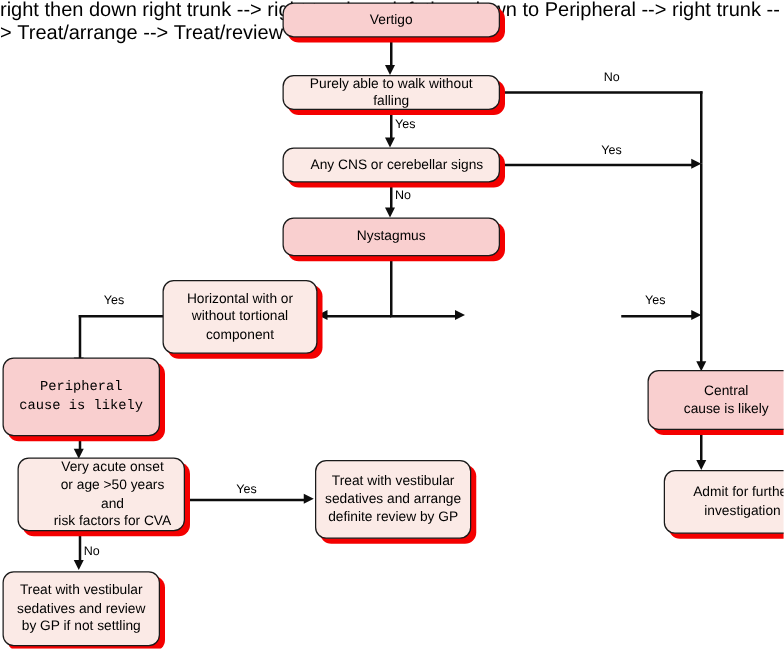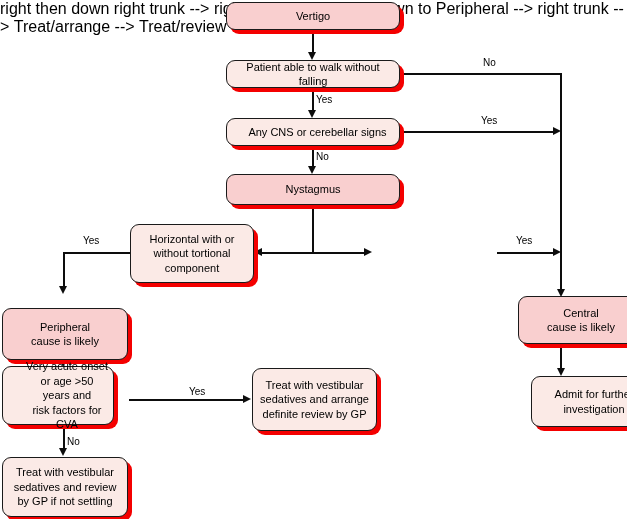--- a/index.html
+++ b/index.html
@@ -140,49 +140,49 @@
   <div class="elabel" style="left:516px;top:234px;">Yes</div>
   <div class="elabel" style="left:189px;top:385px;">Yes</div>
   <div class="elabel" style="left:67px;top:435px;">No</div>
 
   
   <div class="node deep" style="left:226px;top:2px;width:174px;height:28px;">
     <span class="txt">Vertigo</span>
   </div>
 
   <div class="node" style="left:226px;top:60px;width:174px;height:28px;">
-    <span class="txt">Patient able to walk without falling</span>
+    <span class="txt">Purely able to walk without falling</span>
   </div>
 
   <div class="node" style="left:226px;top:118px;width:174px;height:28px;padding-left:14px;">
     <span class="txt">Any CNS or cerebellar signs</span>
   </div>
 
   <div class="node deep" style="left:226px;top:174px;width:174px;height:31px;">
     <span class="txt">Nystagmus</span>
   </div>
 
   <div class="node" style="left:130px;top:224px;width:124px;height:59px;">
     <span class="txt">Horizontal with or
 without tortional
 component</span>
   </div>
 
 
-  <div class="node deep" style="left:2px;top:308px;width:126px;height:52px;">
+  <div class="node deep" style="left:2px;top:286px;width:126px;height:63px;font-family:Liberation Mono, monospace;">
     <span class="txt">Peripheral
 cause is likely</span>
   </div>
 
   <div class="node deep" style="left:518px;top:296px;width:126px;height:48px;">
     <span class="txt">Central
 cause is likely</span>
   </div>
 
-  <div class="node" style="left:2px;top:366px;width:112px;height:59px;padding-left:23px;">
+  <div class="node" style="left:14px;top:366px;width:134px;height:59px;padding-left:23px;">
     <span class="txt">Very acute onset
 or age &gt;50 years and
 risk factors for CVA</span>
   </div>
 
   <div class="node" style="left:252px;top:368px;width:125px;height:63px;">
     <span class="txt">Treat with vestibular
 sedatives and arrange
 definite review by GP</span>
   </div>

